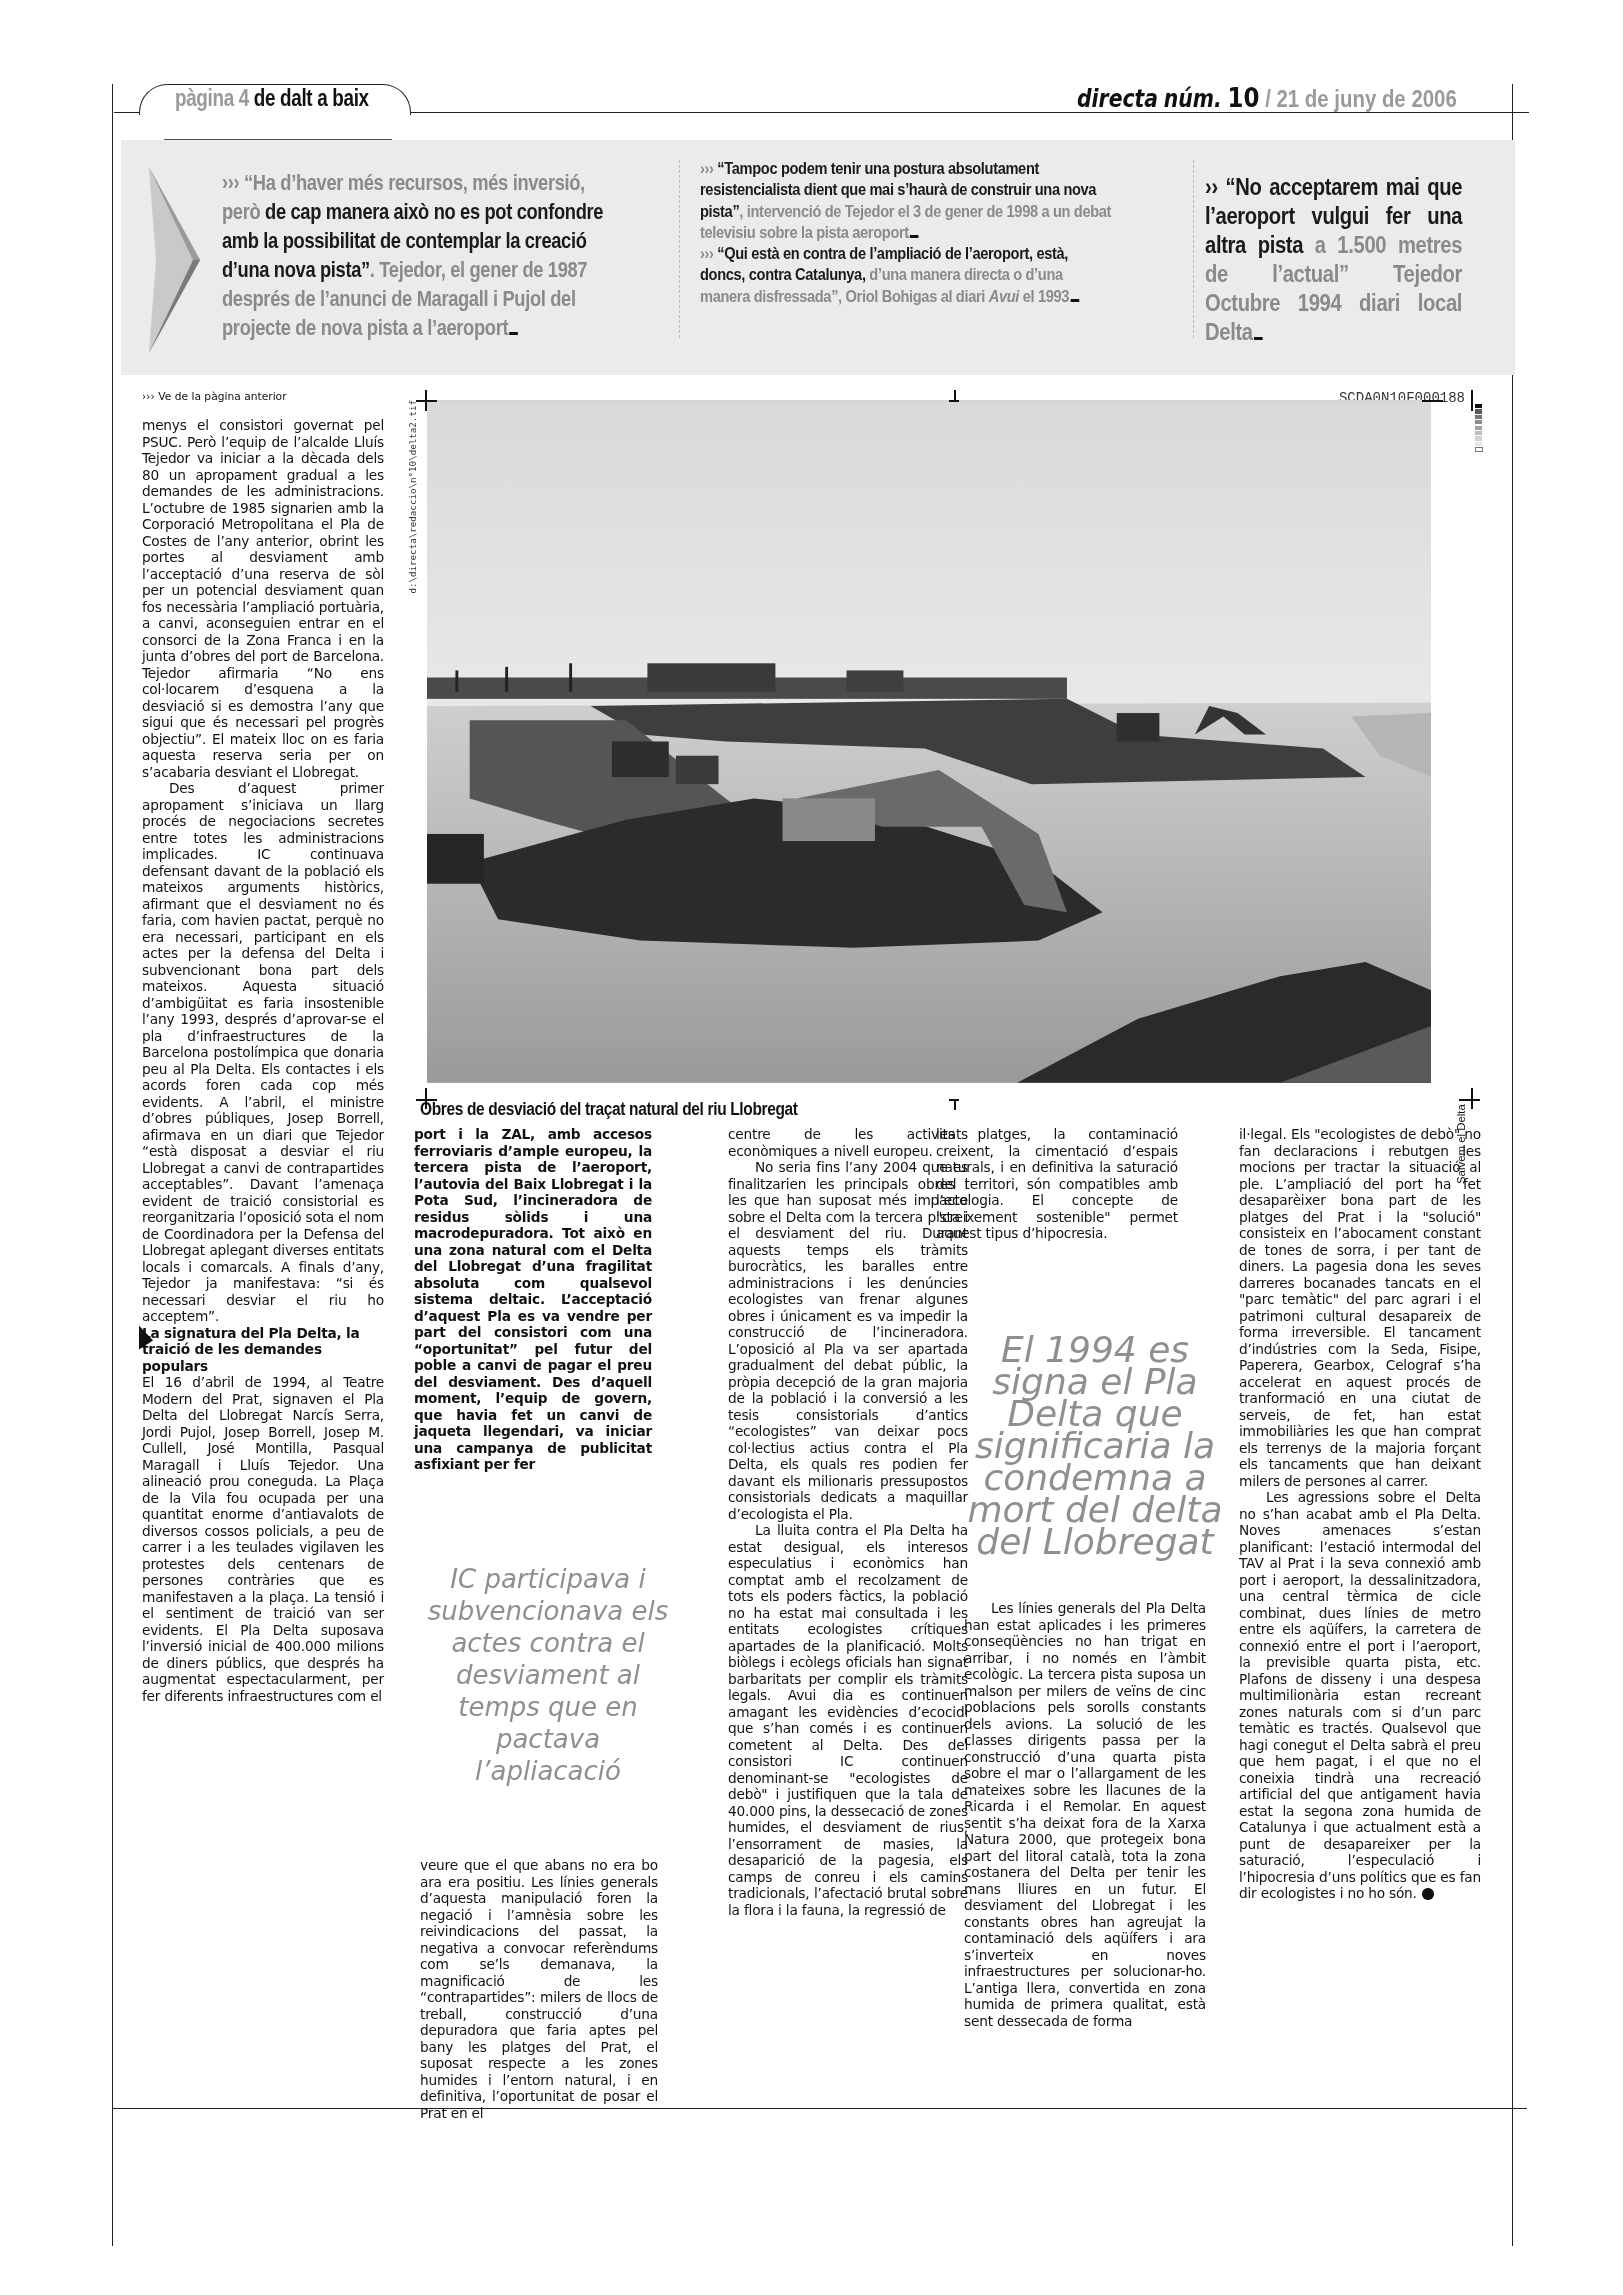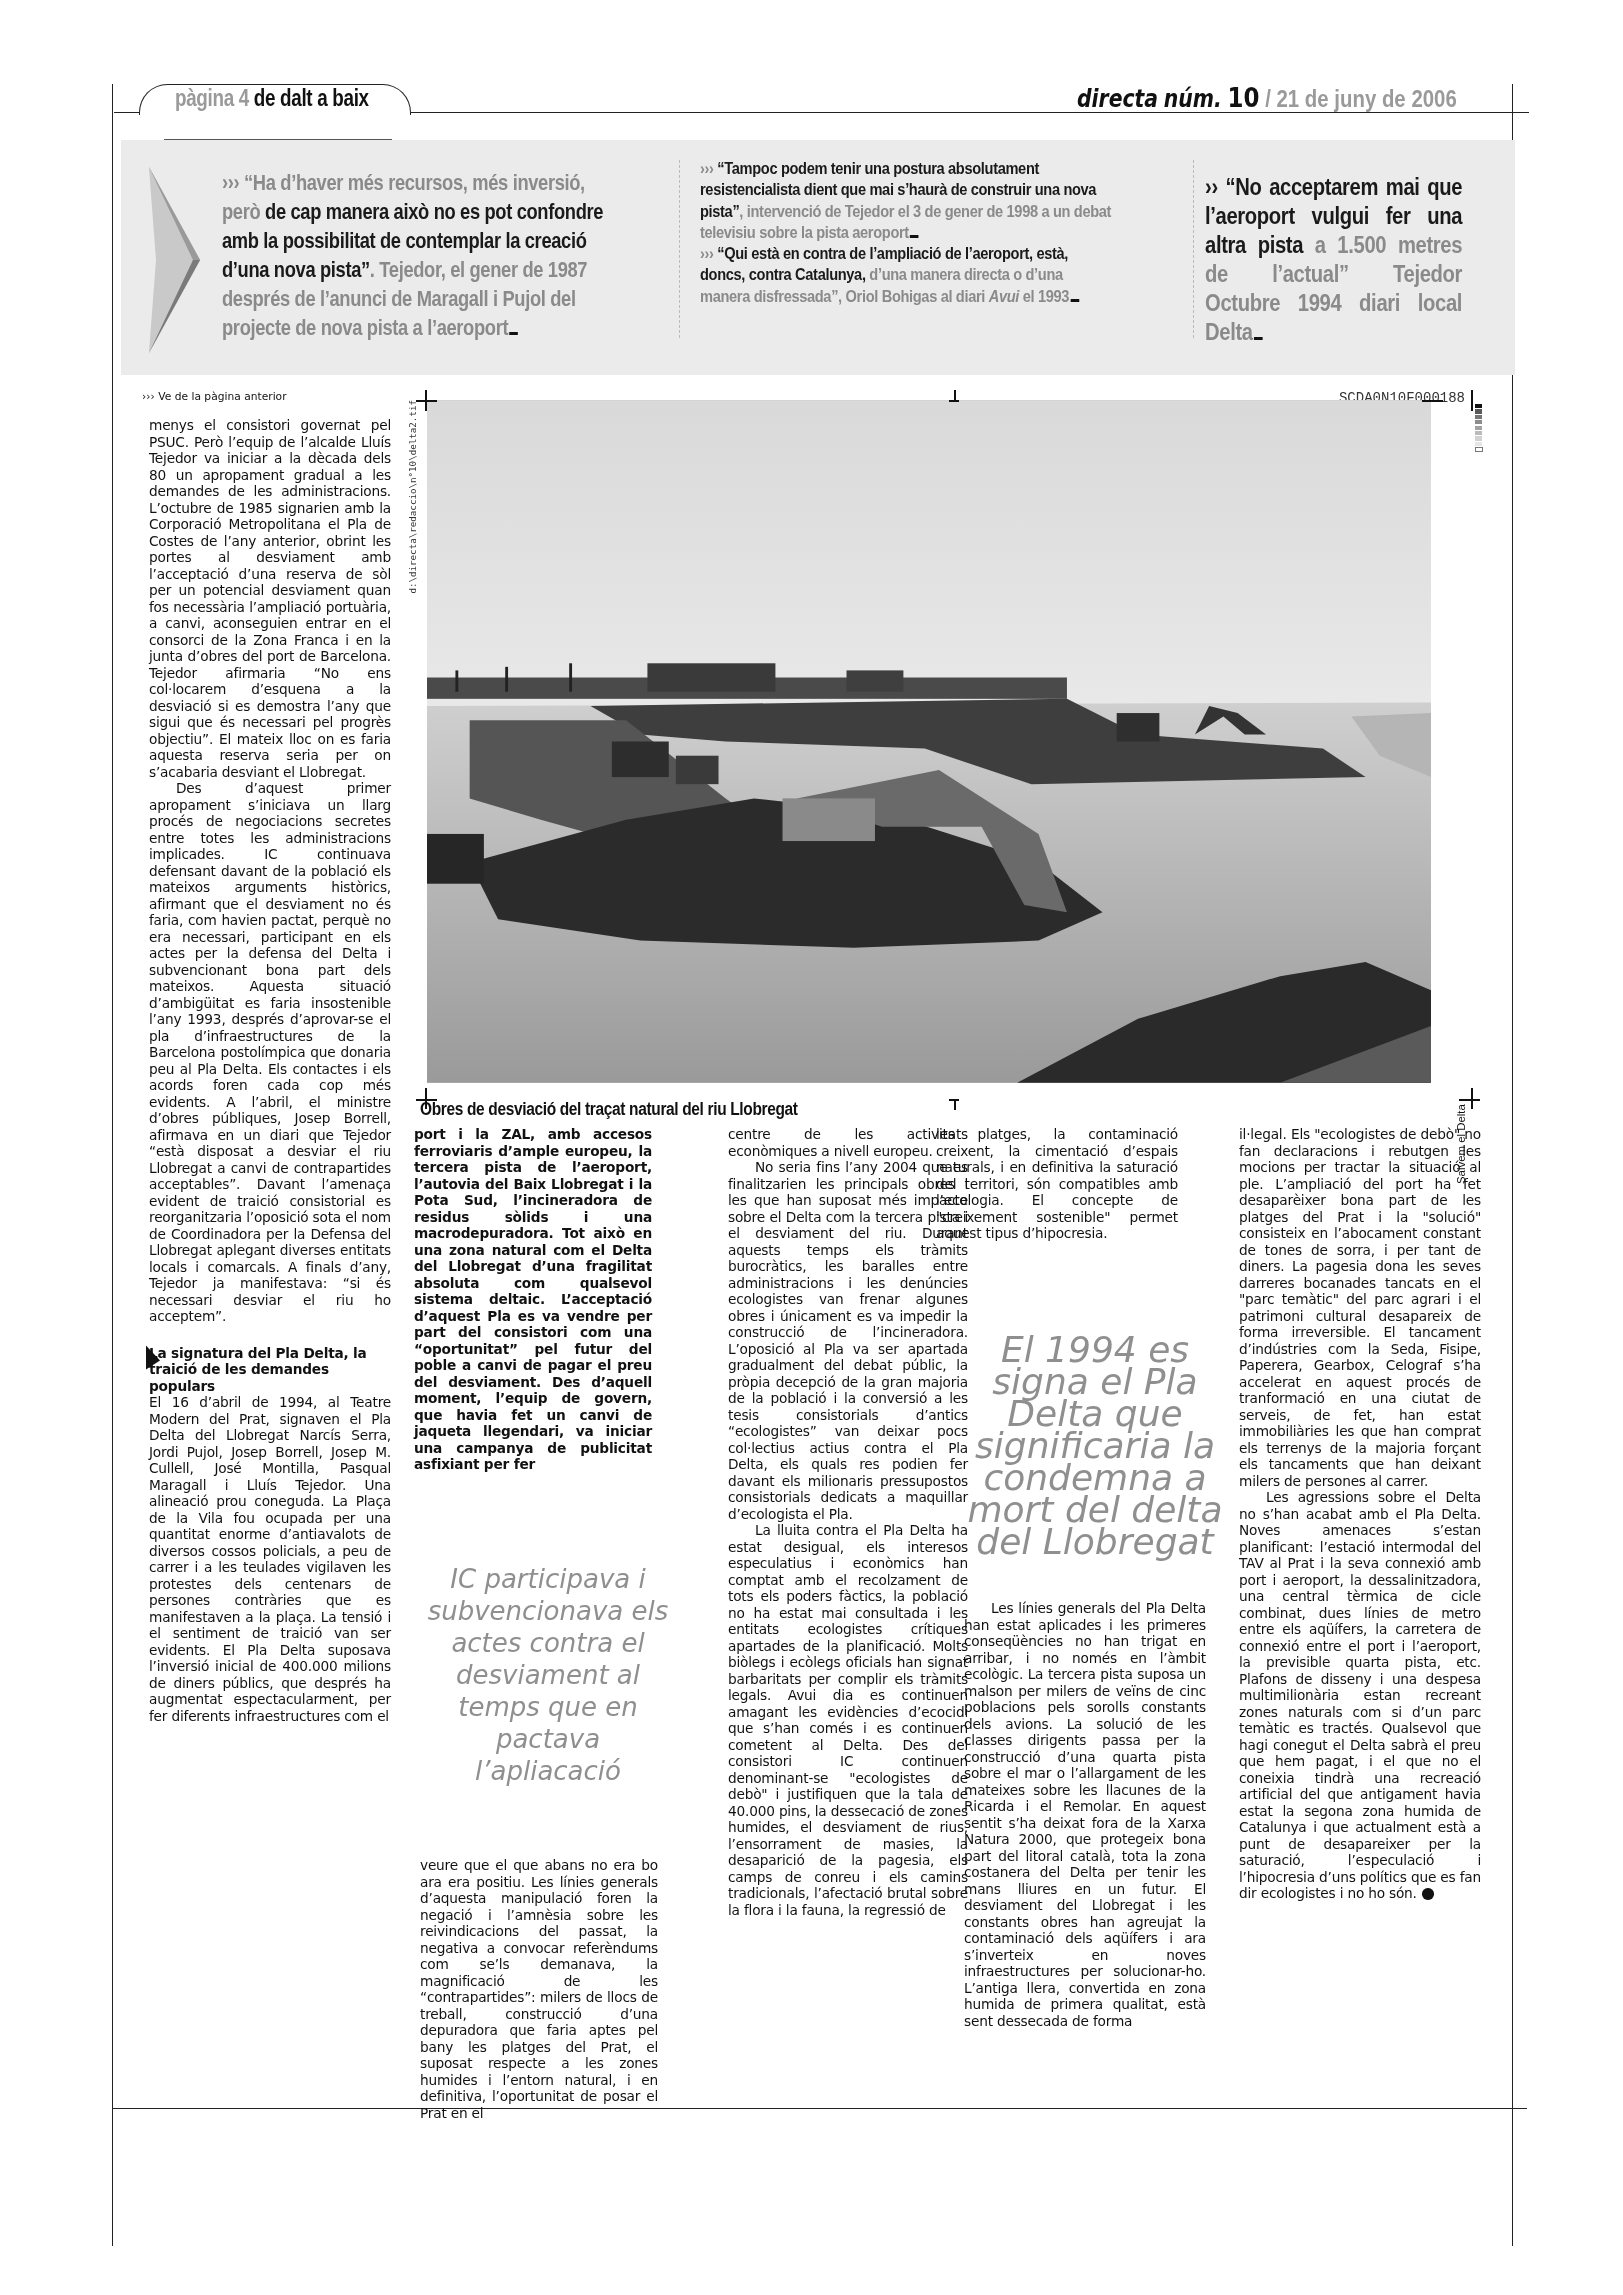--- a/index.html
+++ b/index.html
@@ -27,21 +27,21 @@
   .q2 { left:700px; top:158px; width:484px; font-size:17px; line-height:21.3px; }
   .q3 { left:1205px; top:173px; width:299px; font-size:23.5px; line-height:29px; text-align:justify; }
   .dash-sep { position:absolute; top:160px; width:0; height:178px; border-left:1.4px dashed #bbb; }
   .end-mark { display:inline-block; width:10px; height:2.8px; background:#111; vertical-align:baseline; margin-left:1.4px; }
   
   .col { position:absolute; font-family:"DejaVu Sans", sans-serif; font-size:13.7px; line-height:16.5px; text-align:justify; color:#111; letter-spacing:-0.2px; }
   .col p { margin:0; }
   .col p.indent { text-indent:27px; }
   .kicker { position:absolute; left:142px; top:390px; font-size:10.7px; color:#111; font-family:"DejaVu Sans", sans-serif; }
   .subhead { font-weight:bold; margin:0 0 0 27px; text-align:left; }
-  .subhead-wrap { position:relative; margin-top:20px; }
+  .subhead-wrap { position:relative; }
   .subhead-arrow { position:absolute; left:-2.8px; top:2.8px; width:0; height:0; border-top:12.8px solid transparent; border-bottom:12.8px solid transparent; border-left:14.2px solid #111; transform:skewY(12deg); }
   .pull { position:absolute; font-family:"DejaVu Sans", sans-serif; font-style:italic; color:#8f8f8f; text-align:center; }
   .p1 { left:420px; top:1563px; width:256px; font-size:26px; line-height:32px; }
   .p2 { left:967px; top:1334px; width:256px; font-size:36px; line-height:32px; }
   
   .photo { position:absolute; left:427px; top:400px; width:1004px; height:683px; overflow:hidden; background:#bfbfbf; }
   .caption { position:absolute; left:420px; top:1099px; font-size:18px; font-weight:bold; letter-spacing:-0.4px; transform:scaleX(0.86); transform-origin:left top; white-space:nowrap; }
   .photo-path { position:absolute; left:407px; top:400px; width:15.6px; height:284px; }
   .photo-path span { position:absolute; left:0; top:0; transform-origin:left top; transform:rotate(-90deg) translate(-284px, 0); font-family:"DejaVu Sans Mono", monospace; font-size:9.2px; color:#333; white-space:nowrap; width:284px; text-align:right; }
   .photo-code { position:absolute; right:158px; top:390px; font-family:"Liberation Mono", monospace; font-size:14px; color:#333; }
@@ -97,21 +97,21 @@
 </div>
 
 <div class="dash-sep" style="left:1193px;"></div>
 
 <div class="quote q3">
   <span class="dark">›› </span><span class="dark">“No acceptarem mai que l’aeroport vulgui fer una altra pista</span><span> a 1.500 metres de l’actual” Tejedor Octubre 1994 diari local Delta</span><span class="end-mark"></span>
 </div>
 
 <div class="kicker">››› Ve de la pàgina anterior</div>
 
-<div class="col" style="left:149px; top:417px; width:242px;">
+<div class="col" style="left:142px; top:417px; width:242px;">
   <p>menys el consistori governat pel PSUC. Però l’equip de l’alcalde Lluís Tejedor va iniciar a la dècada dels 80 un apropament gradual a les demandes de les administracions. L’octubre de 1985 signarien amb la Corporació Metropolitana el Pla de Costes de l’any anterior, obrint les portes al desviament amb l’acceptació d’una reserva de sòl per un potencial desviament quan fos necessària l’ampliació portuària, a canvi, aconseguien entrar en el consorci de la Zona Franca i en la junta d’obres del port de Barcelona. Tejedor afirmaria “No ens col·locarem d’esquena a la desviació si es demostra l’any que sigui que és necessari pel progrès objectiu”. El mateix lloc on es faria aquesta reserva seria per on s’acabaria desviant el Llobregat.</p>
   <p class="indent">Des d’aquest primer apropament s’iniciava un llarg procés de negociacions secretes entre totes les administracions implicades. IC continuava defensant davant de la població els mateixos arguments històrics, afirmant que el desviament no és faria, com havien pactat, perquè no era necessari, participant en els actes per la defensa del Delta i subvencionant bona part dels mateixos. Aquesta situació d’ambigüitat es faria insostenible l’any 1993, després d’aprovar-se el pla d’infraestructures de la Barcelona postolímpica que donaria peu al Pla Delta. Els contactes i els acords foren cada cop més evidents. A l’abril, el ministre d’obres públiques, Josep Borrell, afirmava en un diari que Tejedor “està disposat a desviar el riu Llobregat a canvi de contrapartides acceptables”. Davant l’amenaça evident de traició consistorial es reorganitzaria l’oposició sota el nom de Coordinadora per la Defensa del Llobregat aplegant diverses entitats locals i comarcals. A finals d’any, Tejedor ja manifestava: “si és necessari desviar el riu ho acceptem”.</p>
   <div class="subhead-wrap">
     <div class="subhead-arrow"></div>
     <p class="subhead">La signatura del Pla Delta, la traició de les demandes populars</p>
   </div>
   <p>El 16 d’abril de 1994, al Teatre Modern del Prat, signaven el Pla Delta del Llobregat  Narcís Serra, Jordi Pujol, Josep Borrell, Josep M. Cullell, José Montilla, Pasqual Maragall i Lluís Tejedor. Una alineació prou coneguda. La Plaça de la Vila fou ocupada per una quantitat enorme d’antiavalots de diversos cossos policials, a peu de carrer i a les teulades vigilaven les protestes dels centenars de persones contràries que es manifestaven a la plaça. La tensió i el sentiment de traició van ser evidents. El Pla Delta suposava l’inversió inicial de 400.000 milions de diners públics, que després ha augmentat espectacularment, per fer diferents infraestructures com el</p>
 </div>
 
 <div class="photo-path">

